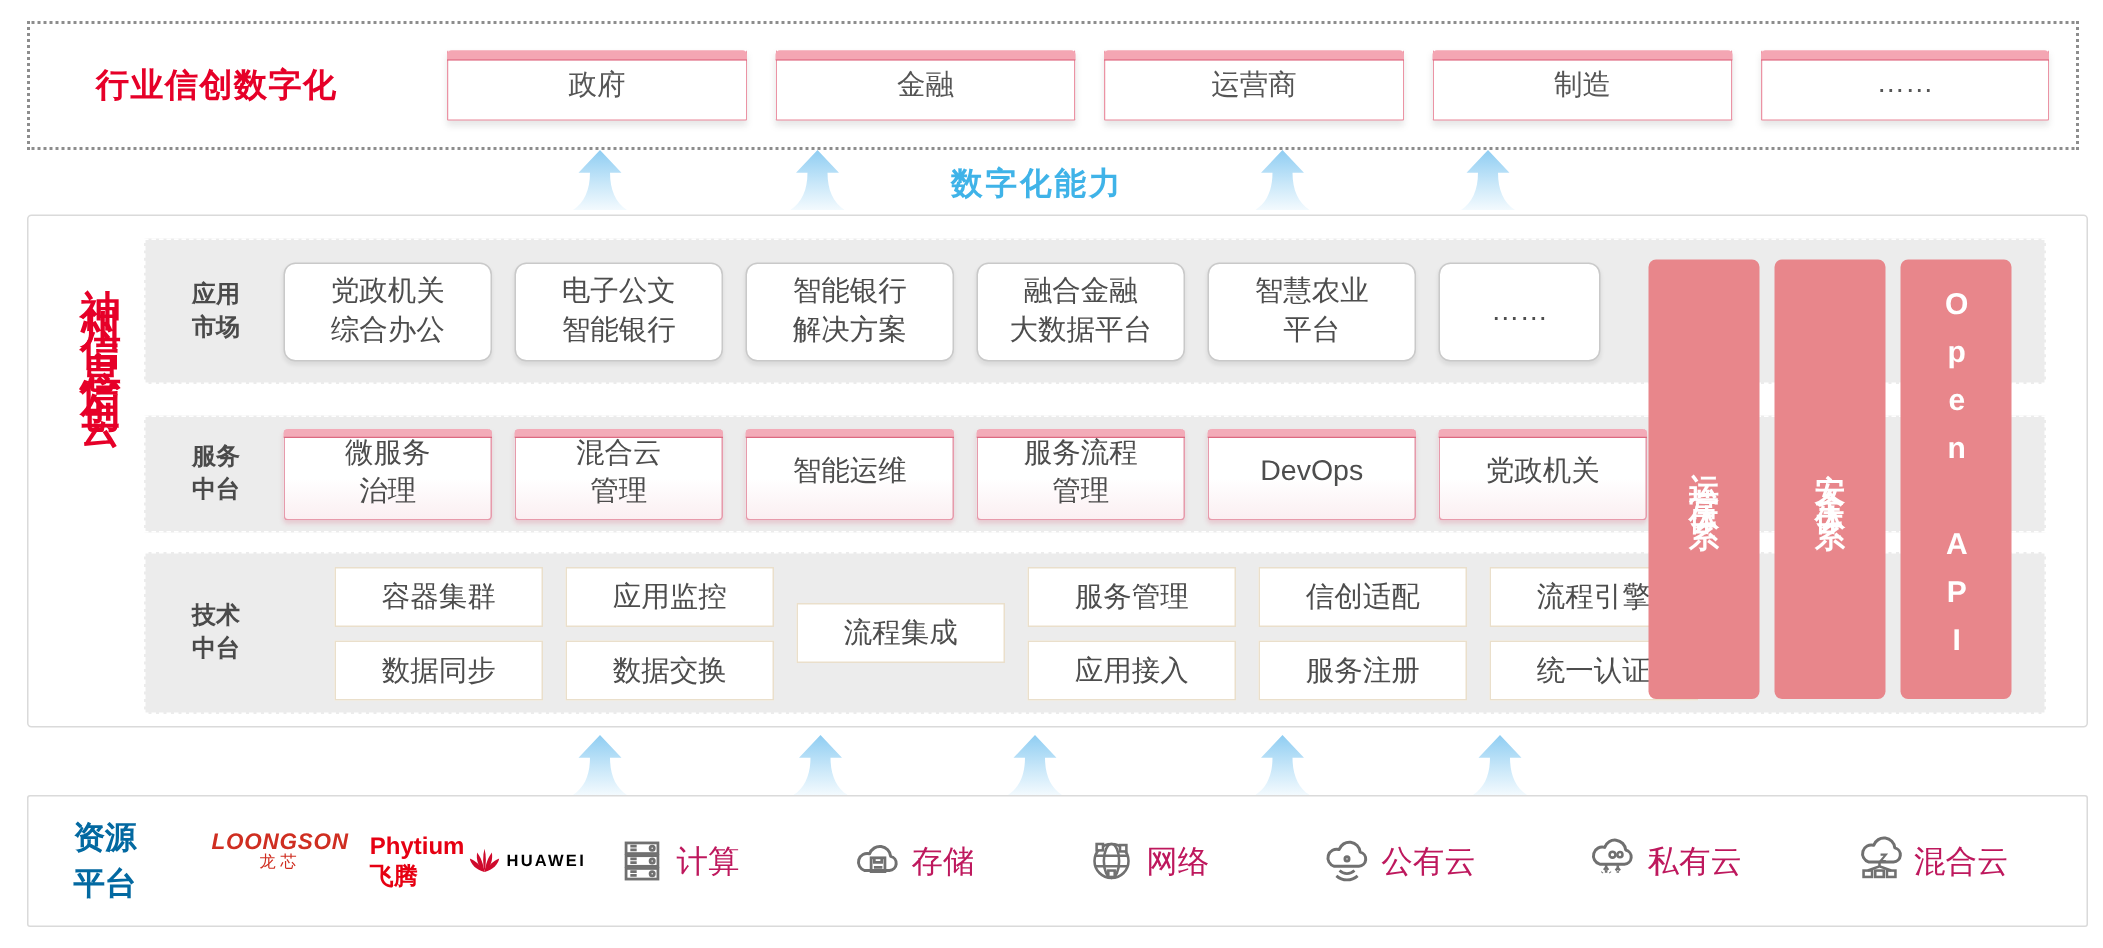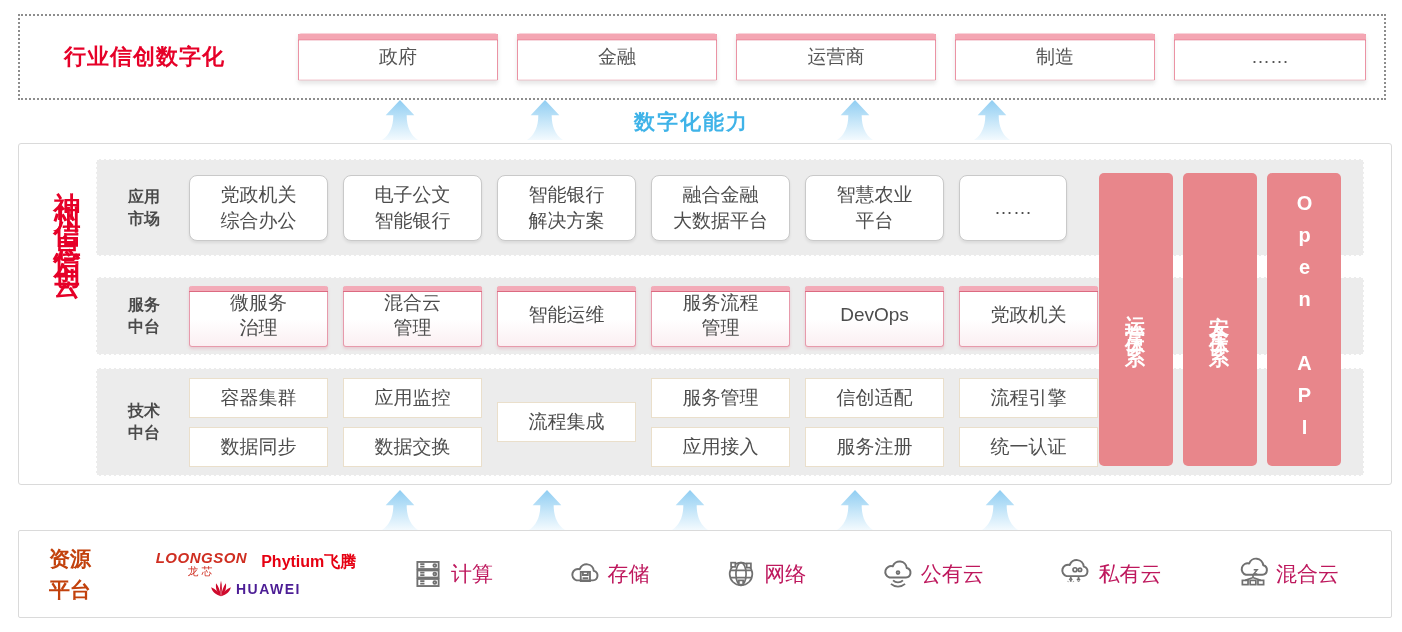--- a/index.html
+++ b/index.html
@@ -32,21 +32,21 @@
            writing-mode:vertical-rl;text-orientation:upright;
            font-size:27px;font-weight:bold;color:#e60028;letter-spacing:14px;
            display:flex;align-items:center;}
   .g-row{position:absolute;left:77px;width:1268px;background:#ececec;
          border:1px dashed #ffffff;box-sizing:border-box;
          display:flex;align-items:center;padding-left:12px;}
   .row-label{width:70px;min-width:70px;font-size:16px;font-weight:bold;color:#4a4a4a;
              line-height:1.35;white-space:pre-line;text-align:center;margin-right:10px;}
   .row1{top:15px;height:97px;}
   .row2{top:133px;height:78px;}
-  .row3{top:224px;height:108px;}
+  .row3{top:224px;height:108px;gap:34px;}
   .boxes{display:flex;gap:15px;align-items:center;}
   .app-box{width:137px;height:64px;background:#fff;border:1px solid #c9c9c9;border-radius:8px;
            display:flex;align-items:center;justify-content:center;text-align:center;
            font-size:19px;line-height:1.35;color:#4d4d4d;white-space:pre-line;
            box-shadow:0 2px 3px rgba(0,0,0,.08);}
   .app-box.small{width:106px;}
   .svc-box{position:relative;width:137px;height:60px;border:1px solid #e79aab;border-top:none;
            border-radius:3px;background:linear-gradient(180deg,#ffffff 55%,#fbeff2 100%);
            display:flex;align-items:center;justify-content:center;text-align:center;
            font-size:19px;line-height:1.3;color:#4d4d4d;white-space:pre-line;
@@ -60,30 +60,30 @@
   .pillar{position:absolute;top:29px;width:74px;height:293px;background:#e8868b;border-radius:5px;
           writing-mode:vertical-rl;text-orientation:upright;
           display:flex;align-items:center;justify-content:center;
           color:#fff;font-size:20px;font-weight:bold;letter-spacing:10px;z-index:5;}
   .pillar.p1{left:1080px;} .pillar.p2{left:1164px;} .pillar.p3{left:1248px;}
 
   
   .bottom-box{position:absolute;left:18px;top:530px;width:1372px;height:86px;
               background:#fff;border:1px solid #dadada;border-radius:2px;
               display:flex;align-items:center;}
-  .res-title{margin-left:30px;width:92px;font-size:21px;font-weight:bold;color:#c2410c;
+  .res-title{margin-left:30px;width:92px;font-size:21px;font-weight:bold;color:#0369a1;
              line-height:1.5;white-space:pre-line;}
-  .vendors{width:230px;display:flex;flex-direction:column;align-items:center;gap:3px;}
+  .vendors{width:230px;display:flex;flex-direction:row;align-items:center;gap:3px;}
   .vrow{display:flex;align-items:flex-start;gap:14px;}
   .loongson{display:flex;flex-direction:column;align-items:center;line-height:1;}
   .loongson .en{font-style:italic;font-weight:bold;font-size:15px;color:#cf2e21;letter-spacing:.5px;}
   .loongson .cn{font-size:11px;color:#cf2e21;letter-spacing:3px;margin-top:1px;}
   .phytium{font-weight:bold;font-size:16px;color:#e60012;margin-top:2px;}
   .huawei{display:flex;align-items:center;gap:5px;}
-  .huawei .txt{font-weight:bold;font-size:14px;color:#4c1d95;letter-spacing:1.5px;text-align:center;}
+  .huawei .txt{font-weight:bold;font-size:11px;color:#000000;letter-spacing:1.5px;text-align:center;}
   .resources{flex:1;display:flex;justify-content:space-between;margin:0 52px 0 40px;}
   .res-item{display:flex;align-items:center;gap:6px;}
   .res-item .lbl{font-size:21px;color:#be185d;}
   .icon-svg{display:block;}
 </style>
 </head>
 <body>
 
 <svg width="0" height="0" style="position:absolute">
   <defs>

